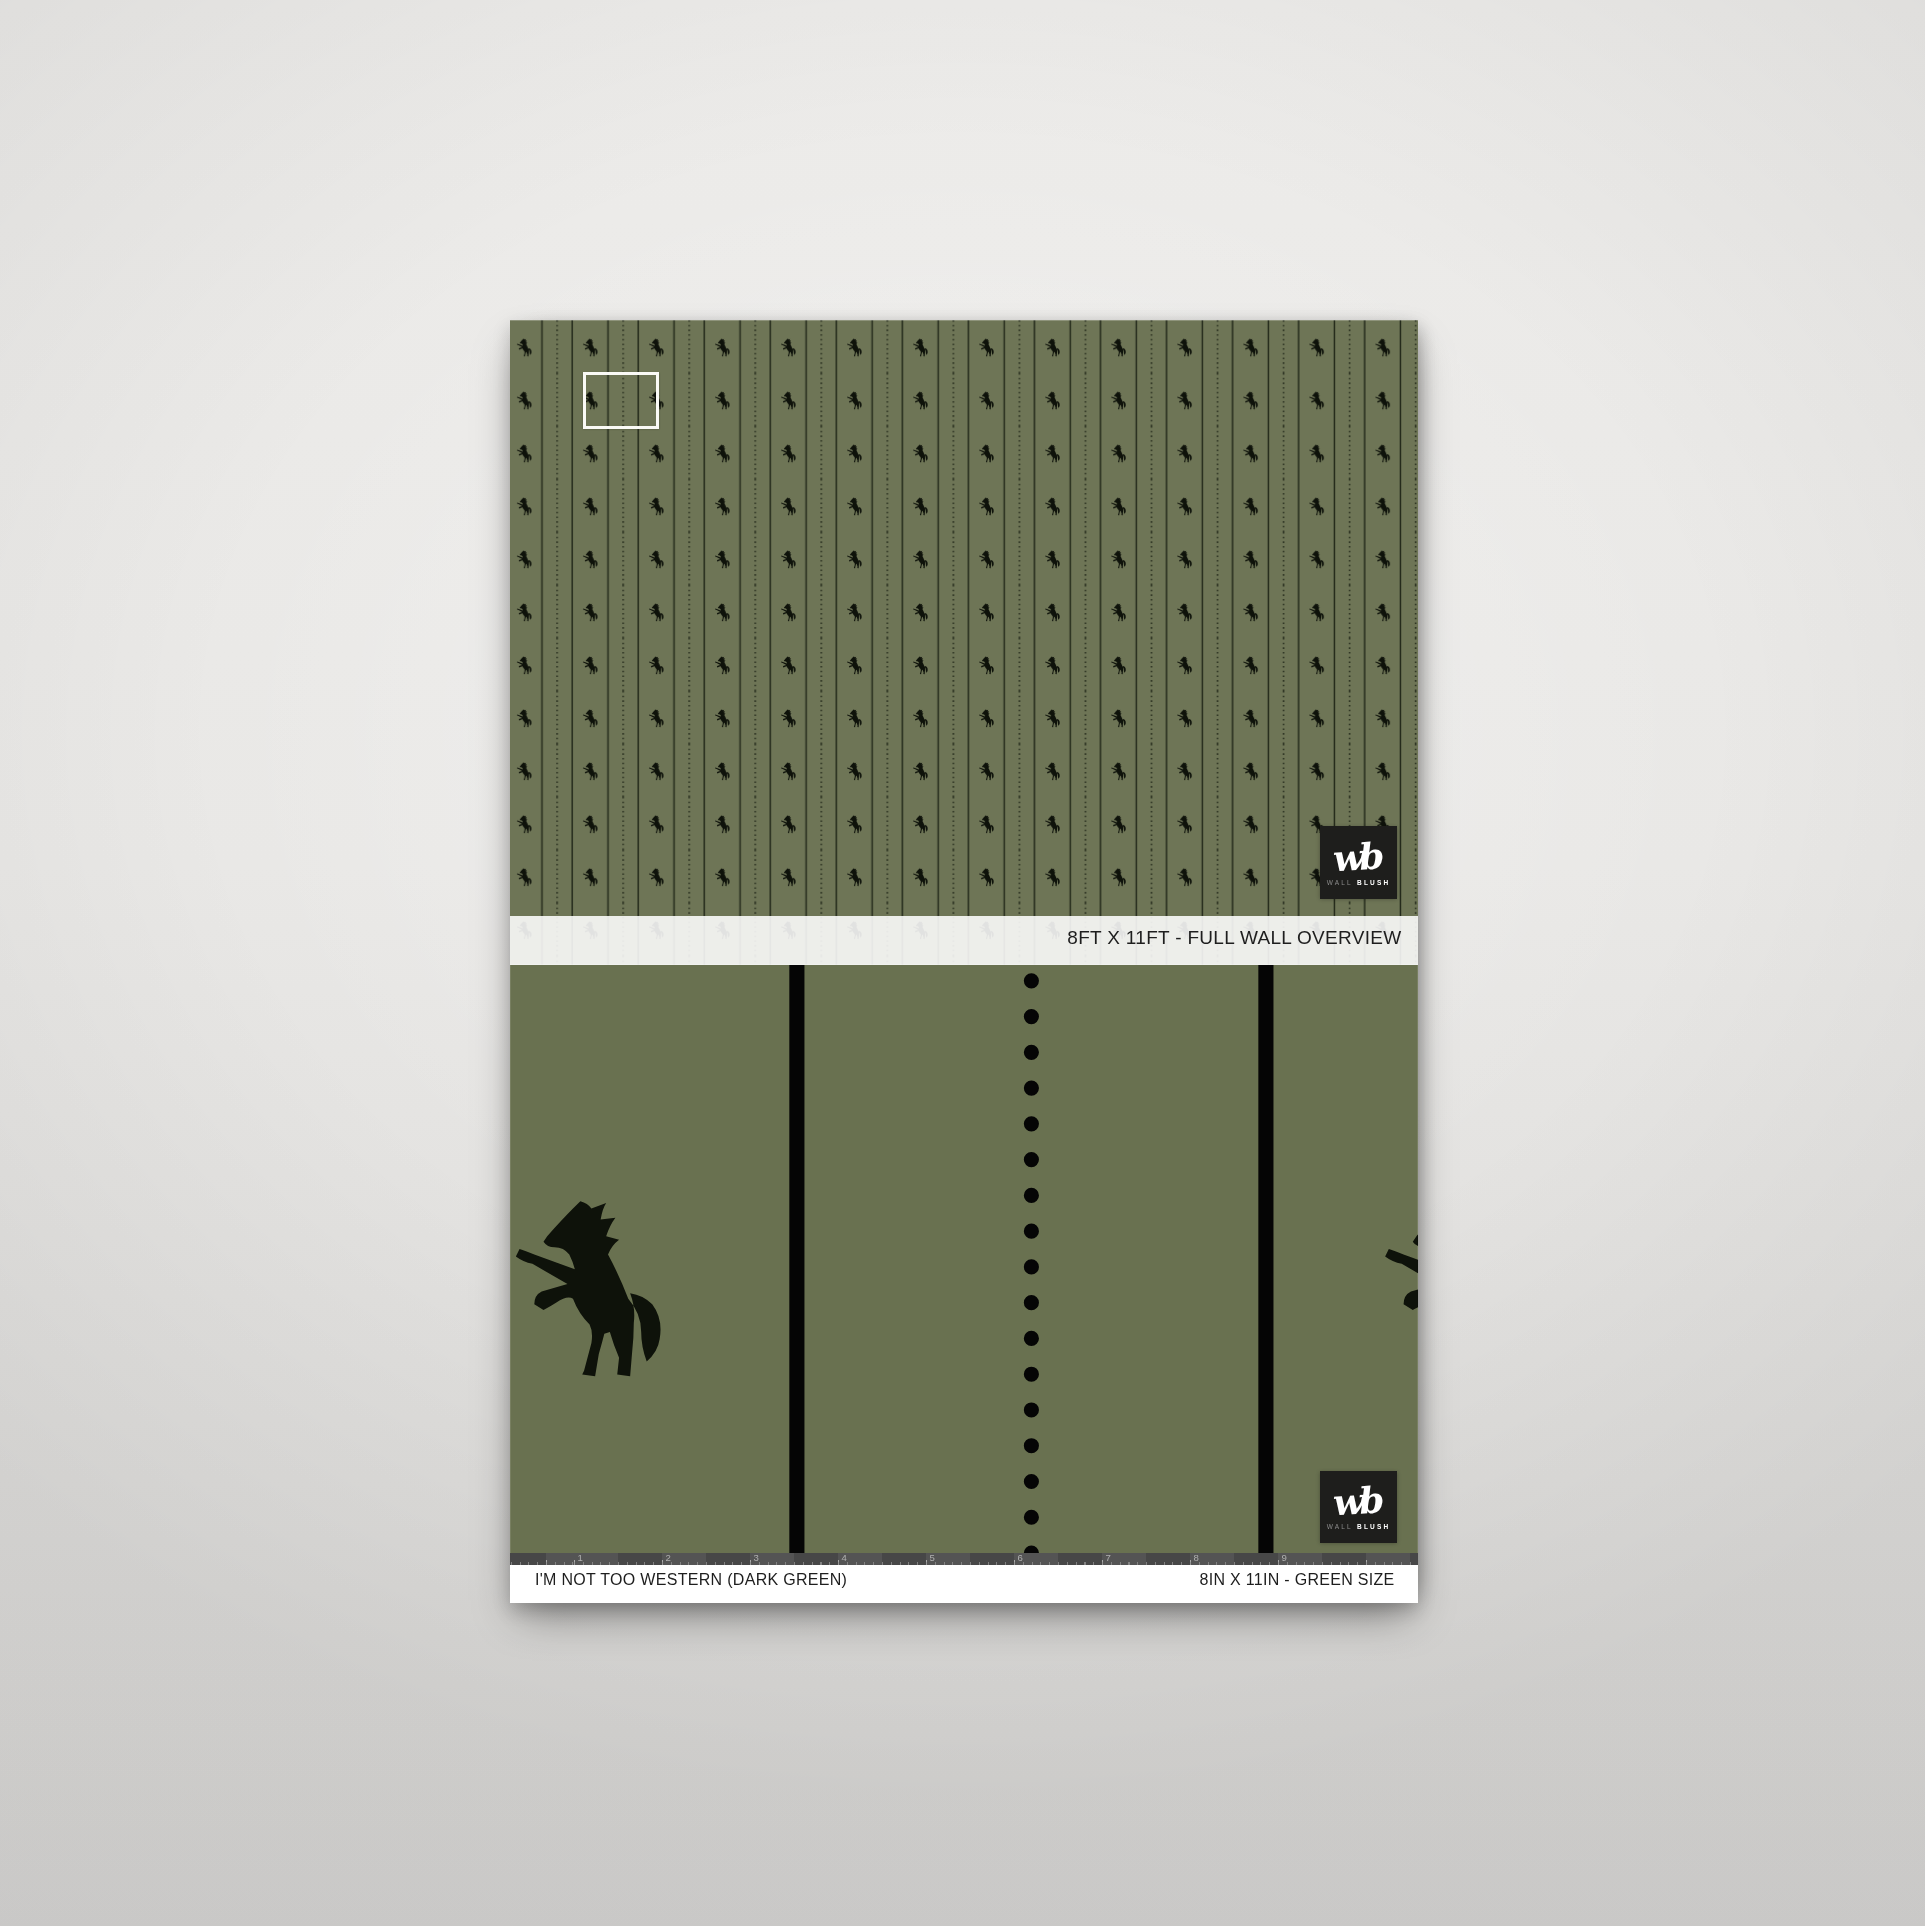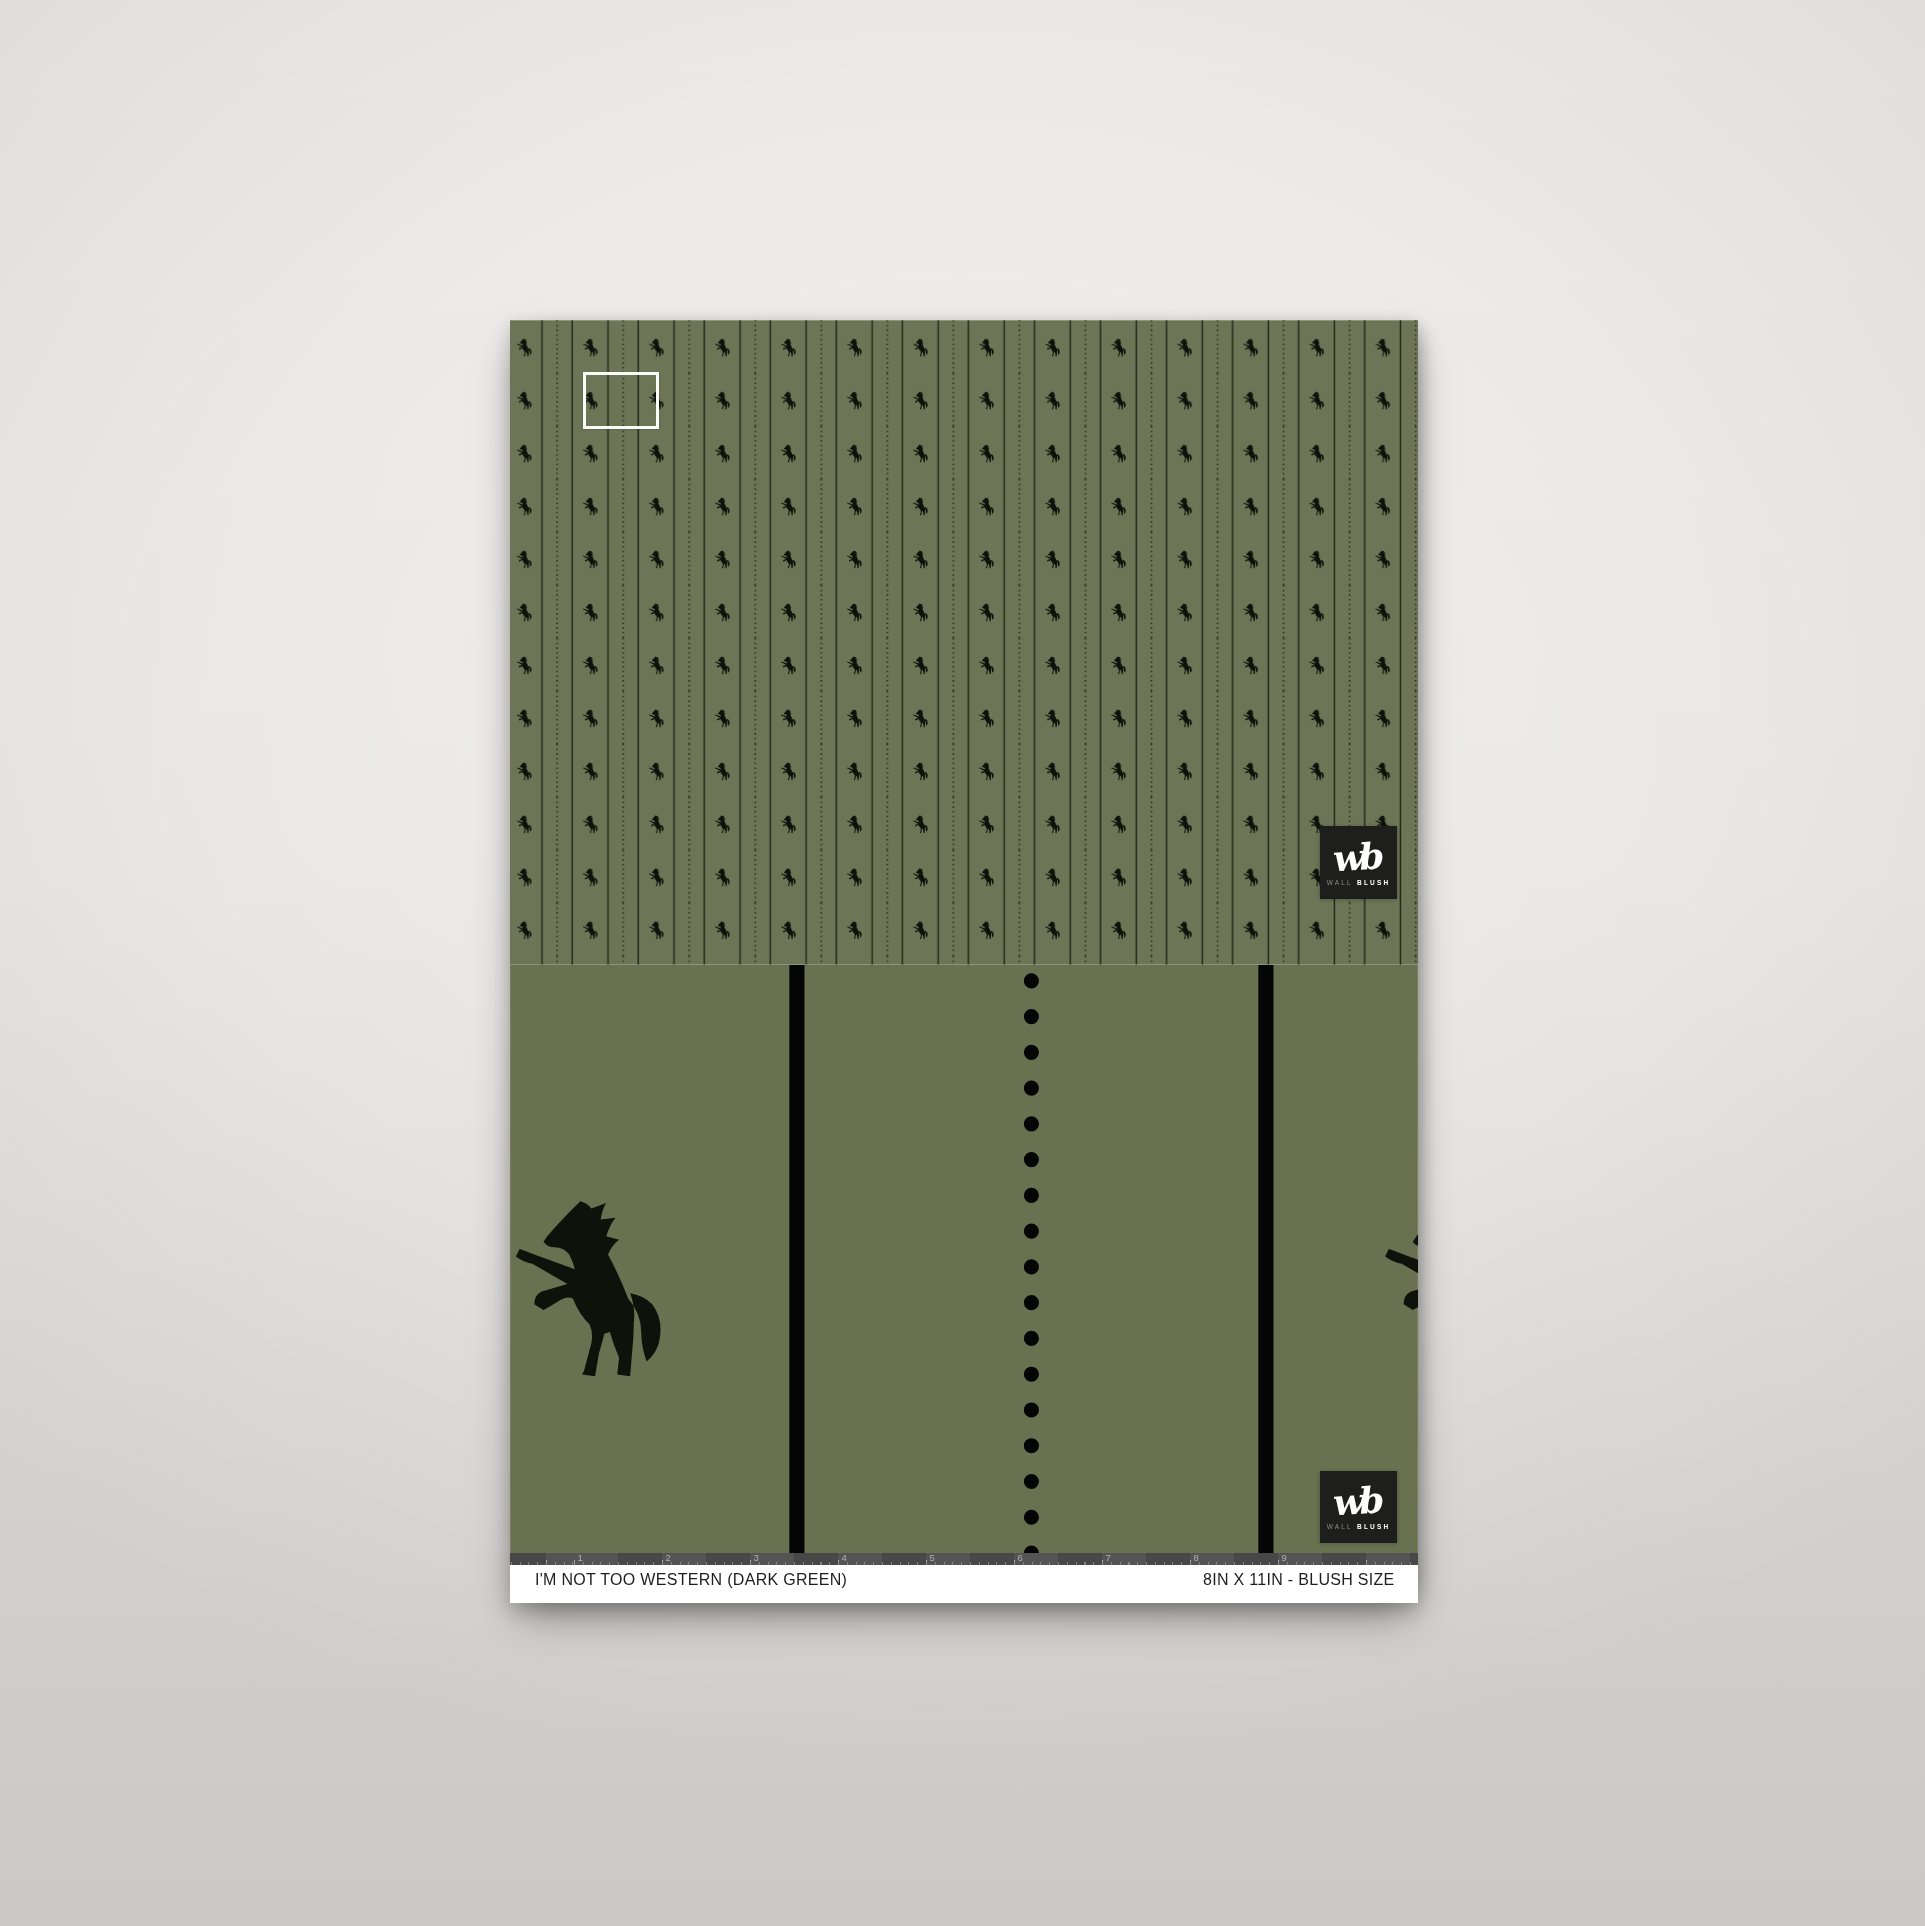--- a/index.html
+++ b/index.html
@@ -126,20 +126,23 @@
         <g transform="translate(23,40) scale(0.27) translate(-50,-50)">
           <use href="#horseA" class="horse-fill"></use>
         </g>
       </pattern>
     </defs>
     <rect x="0" y="0" width="1320" height="937" fill="url(#wallUnit)"></rect>
   </svg>
 
   <div class="sample-marker"></div>
 
+  <div class="overview-band">
+    <span class="band-label">8FT X 11FT - FULL WALL OVERVIEW</span>
+  </div>
 
   <div class="logo logo-top">
     <span class="logo-monogram">wb</span>
     <span class="logo-words">
       <span class="logo-word-1">WALL</span><span class="logo-word-2">BLUSH</span>
     </span>
   </div>
 
   <svg class="sample-svg" width="908" height="588" viewBox="0 0 1320 855">
     <defs>
@@ -172,17 +175,17 @@
       <span class="ruler-num" style="left: 416px;">5</span>
       <span class="ruler-num" style="left: 504px;">6</span>
       <span class="ruler-num" style="left: 592px;">7</span>
       <span class="ruler-num" style="left: 680px;">8</span>
       <span class="ruler-num" style="left: 768px;">9</span>
       <span class="ruler-num" style="left: 856px; margin-top: 48px;">10</span>
     </div>
 
   <div class="title-band">
     <span class="title-text">I'M NOT TOO WESTERN (DARK GREEN)</span>
-    <span class="title-text">8IN X 11IN - BLUSH SIZE</span>
+    <span class="title-text">8IN X 11IN - GREEN SIZE</span>
   </div>
 
 </div>
 
 
 </body></html>

